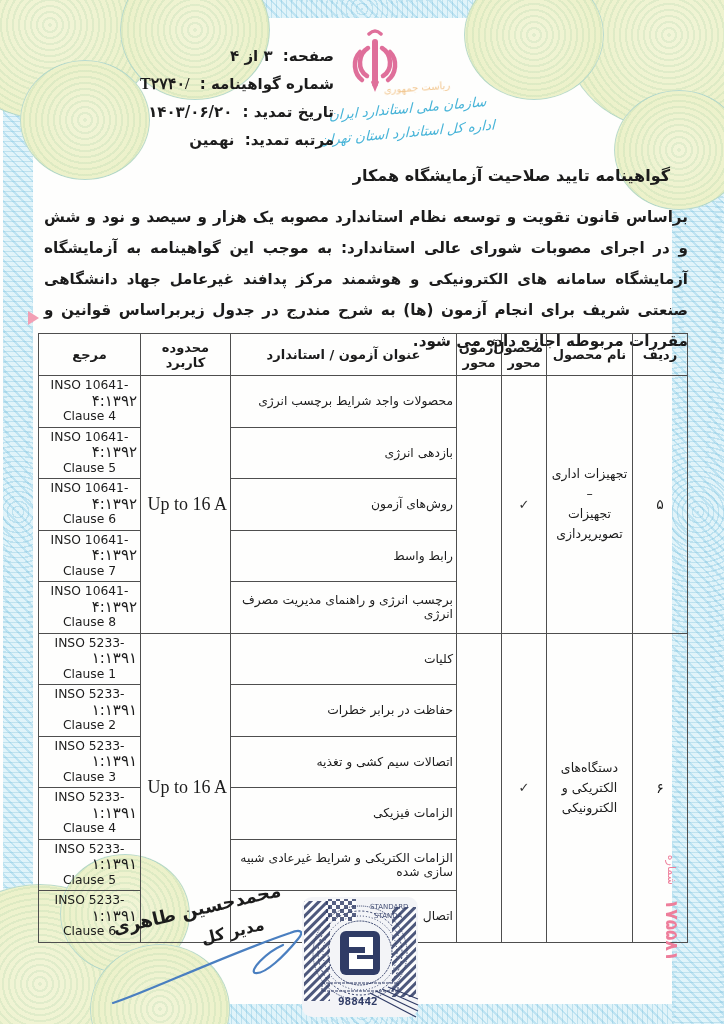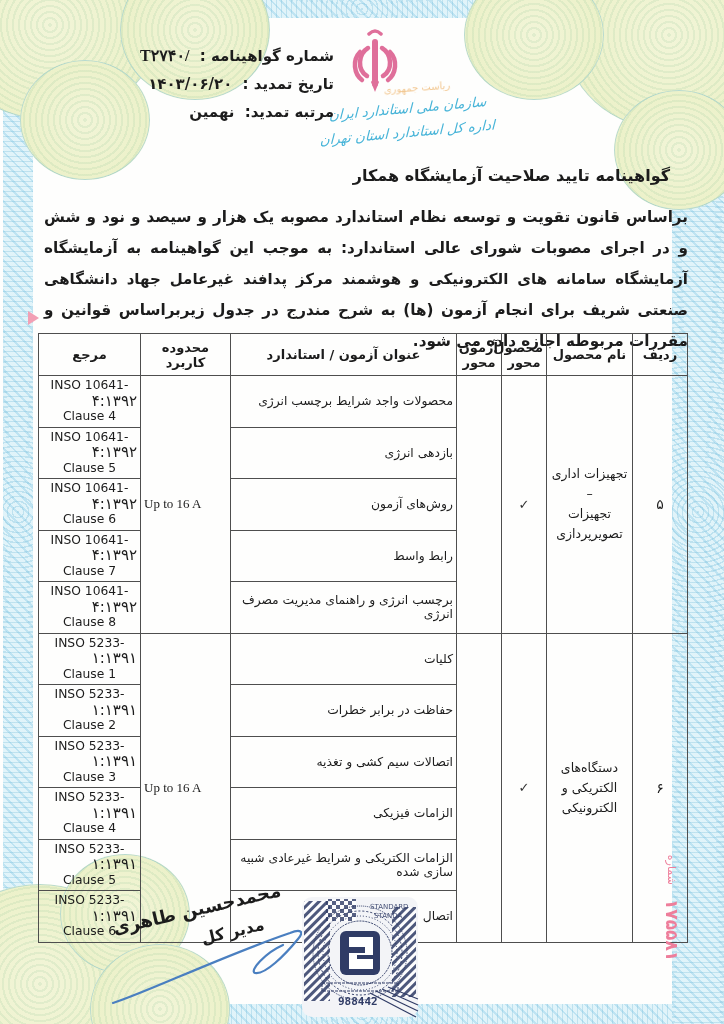--- a/index.html
+++ b/index.html
@@ -47,21 +47,21 @@
   .cert-body .lab { font-weight:bold; font-size:15px; }
   
   table.cert { position:absolute; top:333px; left:38px; width:649px; border-collapse:collapse;
     direction:rtl; table-layout:fixed; }
   table.cert td, table.cert th { border:1.4px solid #4e4e4e; vertical-align:middle; padding:2px 3px; }
   table.cert th { font-size:13px; font-weight:bold; height:42px;margin-top:40px; }
   .c-title { font-size:12.3px; text-align:right; }
   .c-ref   { font-size:12.3px; text-align:center; }
   .c-ref div { direction:ltr; line-height:15.5px; }
   .c-ref .fa-num { font-size:15px;text-align:right; }
-  .c-scope { font-size:13px; text-align:left; font-family:"Liberation Serif", serif; direction:ltr; }
+  .c-scope { font-size:18px; text-align:right; font-family:"Liberation Serif", serif; direction:ltr; }
   .c-chk   { text-align:center; font-size:13px; color:#333; }
   .c-prod  { font-size:12.5px; text-align:center; line-height:20px; }
   .c-row   { text-align:center; font-size:14px; }
   tr.g1 td { height:49px; }
   tr.g2 td { height:44.5px;margin-left:37px; }
   
   .sign-block { position:absolute; left:95px; top:898px; transform:rotate(-13deg); direction:rtl; text-align:center; width:210px; }
   .sign-name { font-size:18px; font-weight:bold; }
   .sign-title { font-size:16px; font-weight:bold; margin-top:10px; margin-left:60px; }
   .sign-squiggle { position:absolute; left:105px; top:915px; }
@@ -113,20 +113,24 @@
       <path d="M33 50 L29 56 L33 66 L37 56 Z" fill="#df6f9a"></path>
     </svg>
   </div>
   <div class="org-faint">ریاست جمهوری</div>
   <div class="org-callig">
     <div class="l">سازمان ملی استاندارد ایران</div>
     <div class="l">اداره کل استاندارد استان تهران</div>
   </div>
 
   <div class="meta-block">
+    <div class="meta-line">
+      <span>صفحه:</span>
+      <span class="v">۳ از ۴</span>
+    </div>
     <div class="meta-line">
       <span>شماره گواهینامه :</span>
       <span class="v latin-v">T۲۷۴۰/</span>
     </div>
     <div class="meta-line">
       <span>تاریخ تمدید :</span>
       <span class="v">۱۴۰۳/۰۶/۲۰</span>
     </div>
     <div class="meta-line">
       <span>مرتبه تمدید:</span>

